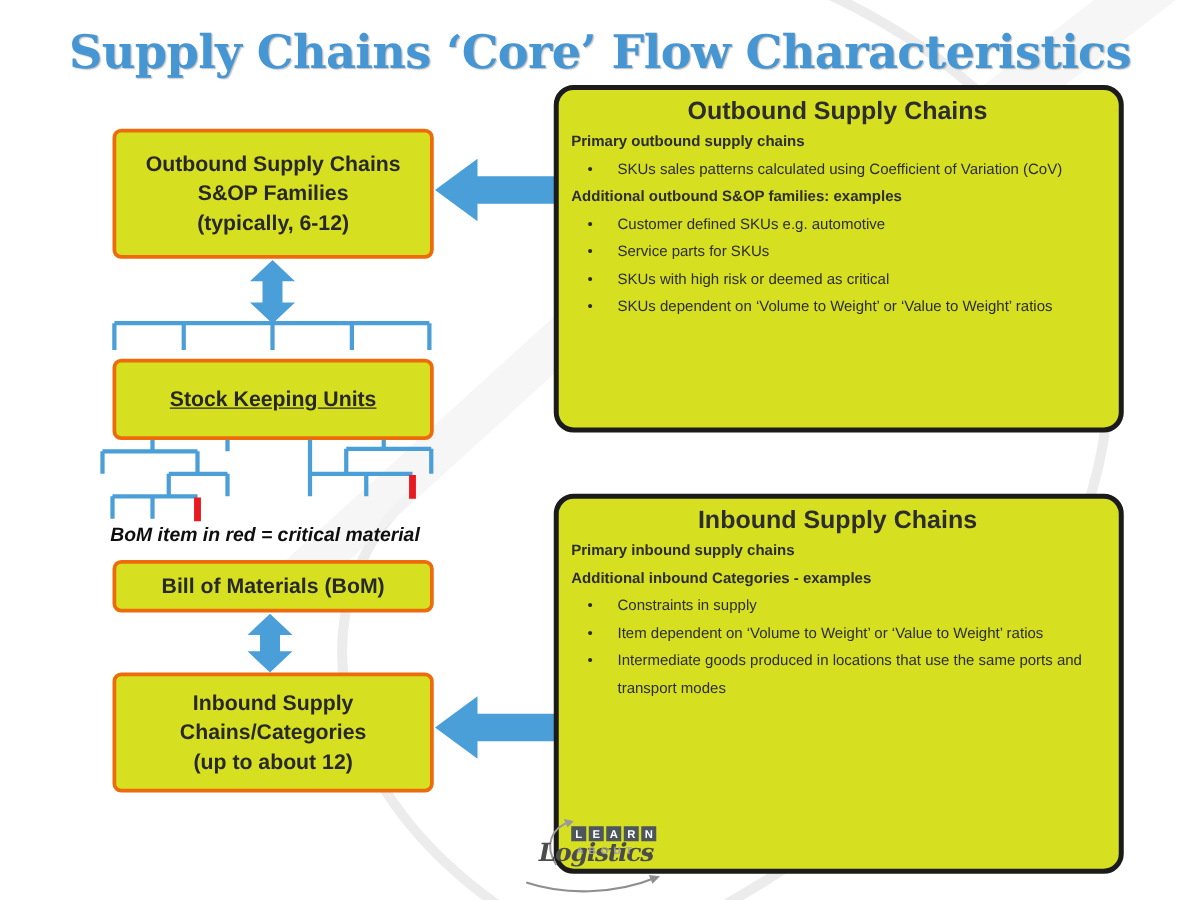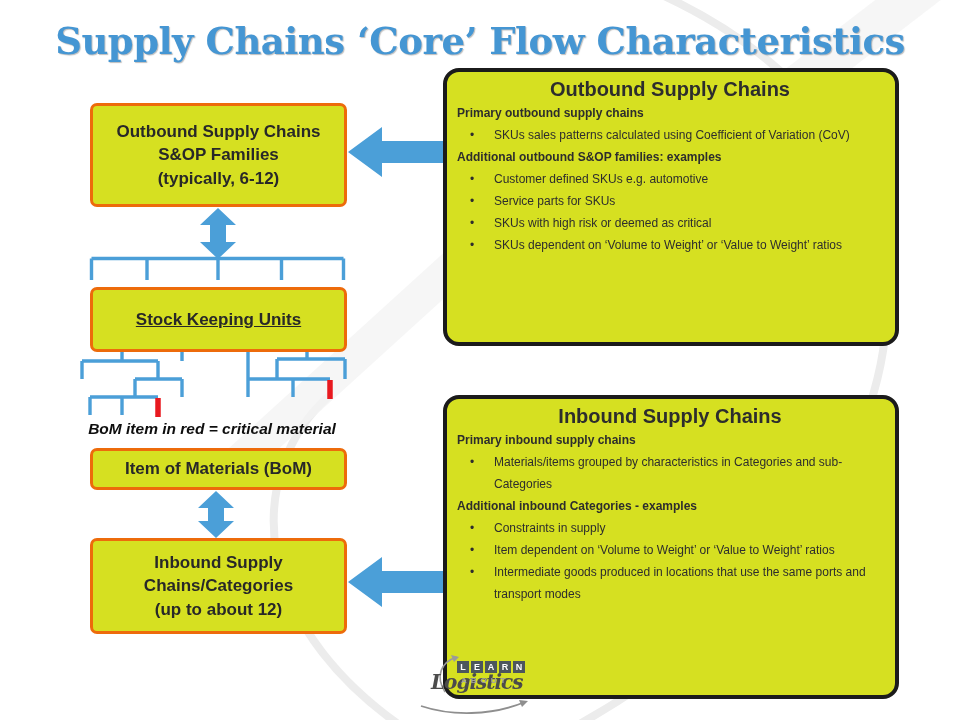--- a/index.html
+++ b/index.html
@@ -113,21 +113,21 @@
 
   <div class="flow-box" style="left:90px; top:287px; height:65px; line-height:1.25;text-decoration:underline;">
 
   <div class="flow-line">Stock Keeping Units</div>
     </div>
 
   <div class="bom-note">BoM item in red = critical material</div>
 
   <div class="flow-box" style="left:90px; top:448px; height:42px;">
 
-  <div class="flow-line">Item of Materials (BoM)</div>
+  <div class="flow-line">Bill of Materials (BoM)</div>
     </div>
 
   <div class="flow-box" style="left:90px; top:538px; height:96px;">
 
   <div class="flow-line">Inbound Supply</div>
       <div class="flow-line">Chains/Categories</div>
       <div class="flow-line">(up to about 12)</div>
     </div>
 
   <div class="panel" style="top:68px; height:278px;">
@@ -166,23 +166,20 @@
   </div>
 
   <div class="panel" style="top:354px; height:304px;margin-top:41px;">
     <div class="panel-title">Inbound Supply Chains</div>
     <div>
 
         <div class="prow heading">
           <span class="prow-text">Primary inbound supply chains</span>
         </div>
 
-        <div class="prow bullet">
-          <span class="prow-text">Materials/items grouped by characteristics in Categories and sub-Categories</span>
-        </div>
 
         <div class="prow heading">
           <span class="prow-text">Additional inbound Categories - examples</span>
         </div>
 
 
         <div class="prow bullet">
           <span class="prow-text">Constraints in supply</span>
         </div>
 

